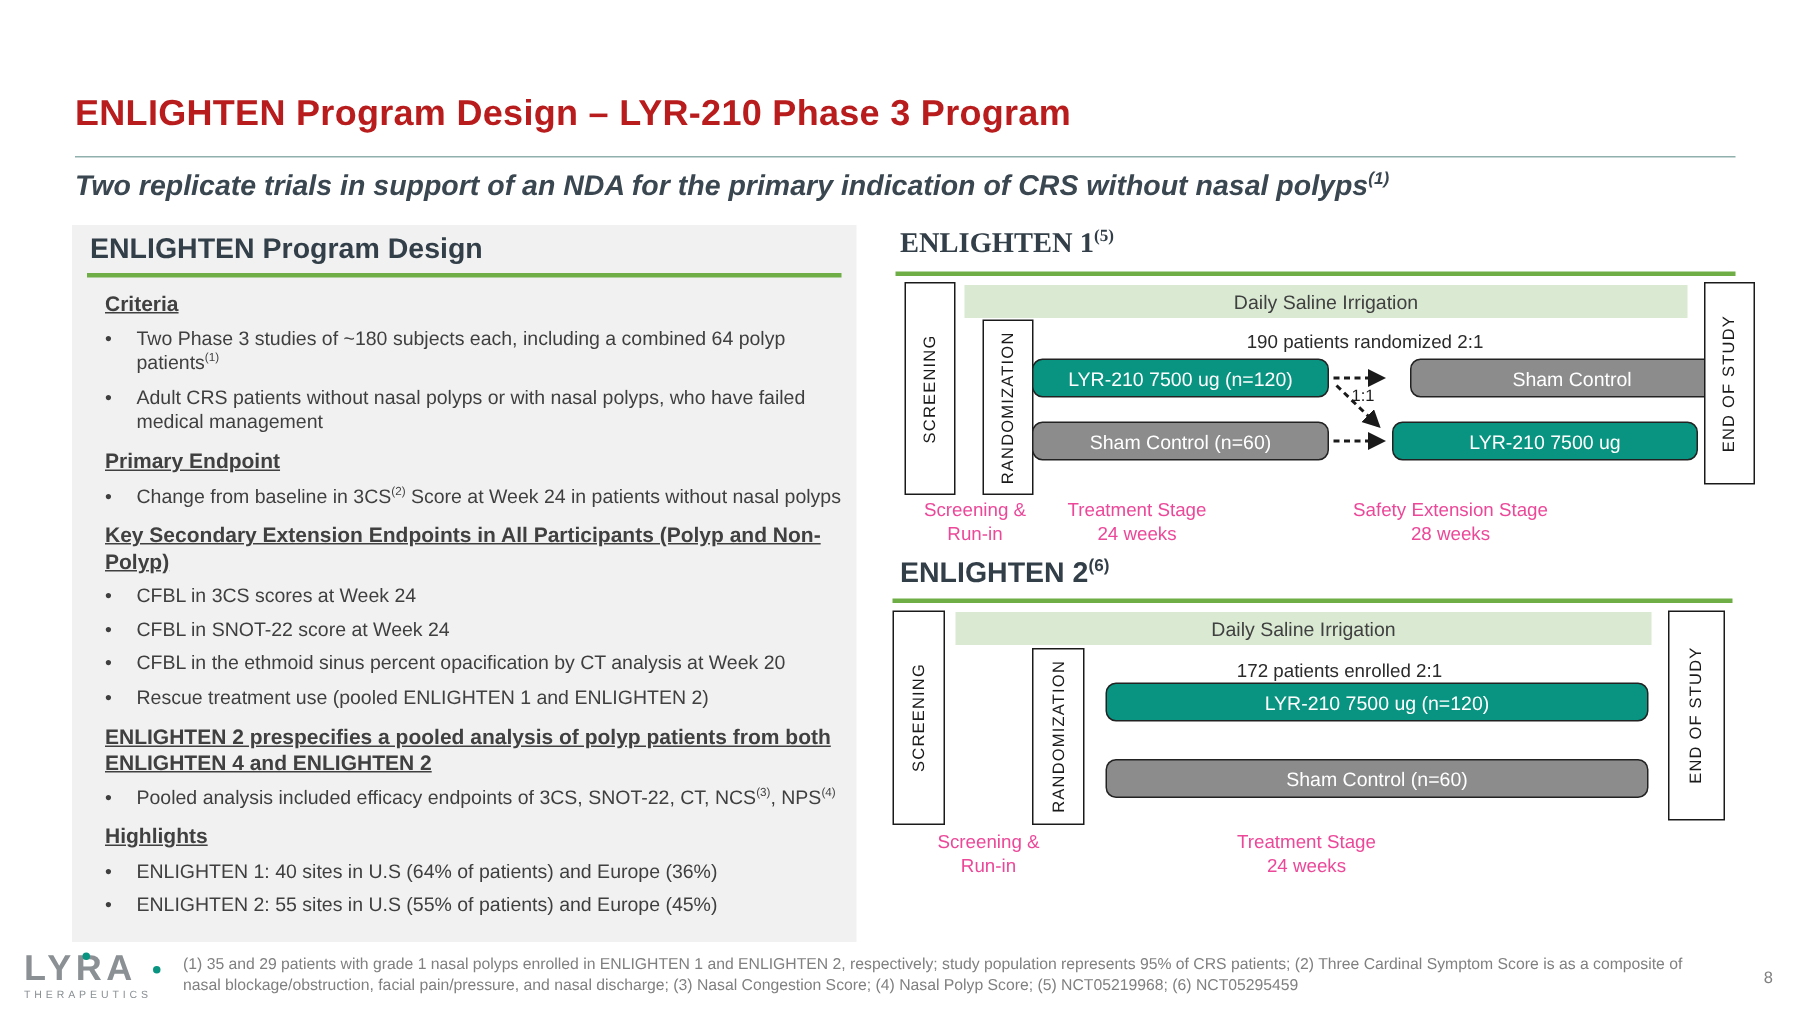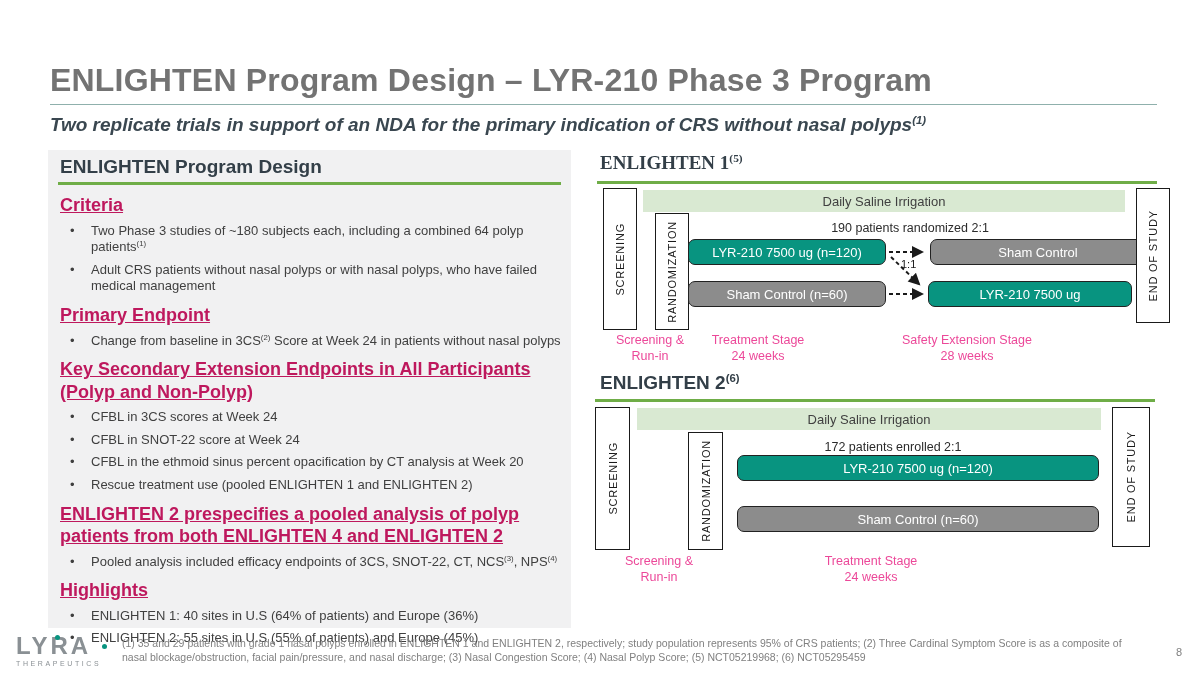--- a/index.html
+++ b/index.html
@@ -3,29 +3,29 @@
 <meta charset="utf-8">
 <style>
   * { margin:0; padding:0; box-sizing:border-box; }
   html,body { background:#fff; }
   body { font-family:"Liberation Sans", sans-serif; color:#3f3f3f; }
   .slide { position:relative; width:1200px; height:675px; background:#fff; overflow:hidden; }
 
   sup { font-size:60%; vertical-align:super; line-height:0; }
 
   
-  .title { position:absolute; left:50px; top:62px; font-size:32px; font-weight:bold; color:#737373; letter-spacing:0.2px; }
+  .title { position:absolute; left:50px; top:62px; font-size:24px; font-weight:bold; color:#b91c1c; letter-spacing:0.2px; }
   .title-rule { position:absolute; left:50px; top:104px; width:1107px; height:1px; background:#8fb0ac; }
   .subtitle { position:absolute; left:50px; top:114px; font-size:19px; font-weight:bold; font-style:italic; color:#3a4750; }
 
   
   .left-panel { position:absolute; left:48px; top:150px; width:523px; height:478px; background:#f1f1f2; padding:6px 10px 0 10px; }
   .panel-title { font-size:19px; font-weight:bold; color:#333f48; padding-left:2px; }
   .panel-underline { margin-top:4px; height:3px; background:#6fad47; }
-  .sec-h { font-size:18px; font-weight:bold; color:#be185d; text-decoration:underline; margin:9px 0 3px 2px; line-height:1.25; }
+  .sec-h { font-size:14px; font-weight:bold; color:#404040; text-decoration:underline; margin:9px 0 3px 12px; line-height:1.25; }
   ul.bullets { list-style:none; margin:0; padding:0; }
   ul.bullets li { position:relative; font-size:13px; color:#3f3f3f; line-height:1.28; padding-left:33px; margin:6px 0; }
   ul.bullets li::before { content:"•"; position:absolute; left:12px; top:0; color:#3f3f3f; }
 
   
   .e-title { position:absolute; font-size:19px; font-weight:bold; color:#333f48; }
   .e-underline { position:absolute; height:3px; background:#6fad47; width:560px; }
 
   
   .diagram { position:absolute; }
@@ -100,21 +100,21 @@
     </div>
     <div class="vbox" style="left:8px; top:3px; width:34px; height:142px;">
       <span>SCREENING</span>
     </div>
     <div class="vbox" style="left:60px; top:28px; width:34px; height:117px;">
       <span>RANDOMIZATION</span>
     </div>
     <div class="note" style="left:93px; top:36px; width:444px;">190 patients randomized 2:1</div>
 
     <div class="arm teal" style="left:93px; top:54px; width:198px;">LYR-210 7500 ug (n=120)</div>
-    <div class="arm gray" style="left:335px; top:54px; width:216px;">Sham Control</div>
+    <div class="arm gray" style="left:345px; top:54px; width:216px;">Sham Control</div>
     <div class="arm gray" style="left:93px; top:96px; width:198px;">Sham Control (n=60)</div>
     <div class="arm teal" style="left:333px; top:96px; width:204px;">LYR-210 7500 ug</div>
 
     <svg class="arrows" width="580" height="182">
       <defs>
         <marker id="ah1" markerWidth="7" markerHeight="7" refX="5" refY="3" orient="auto">
           <path d="M0,0 L6,3 L0,6 z" fill="#1a1a1a"></path>
         </marker>
       </defs>
       <line x1="294" y1="67" x2="327" y2="67" stroke="#1a1a1a" stroke-width="2" stroke-dasharray="4,3" marker-end="url(#ah1)"></line>

